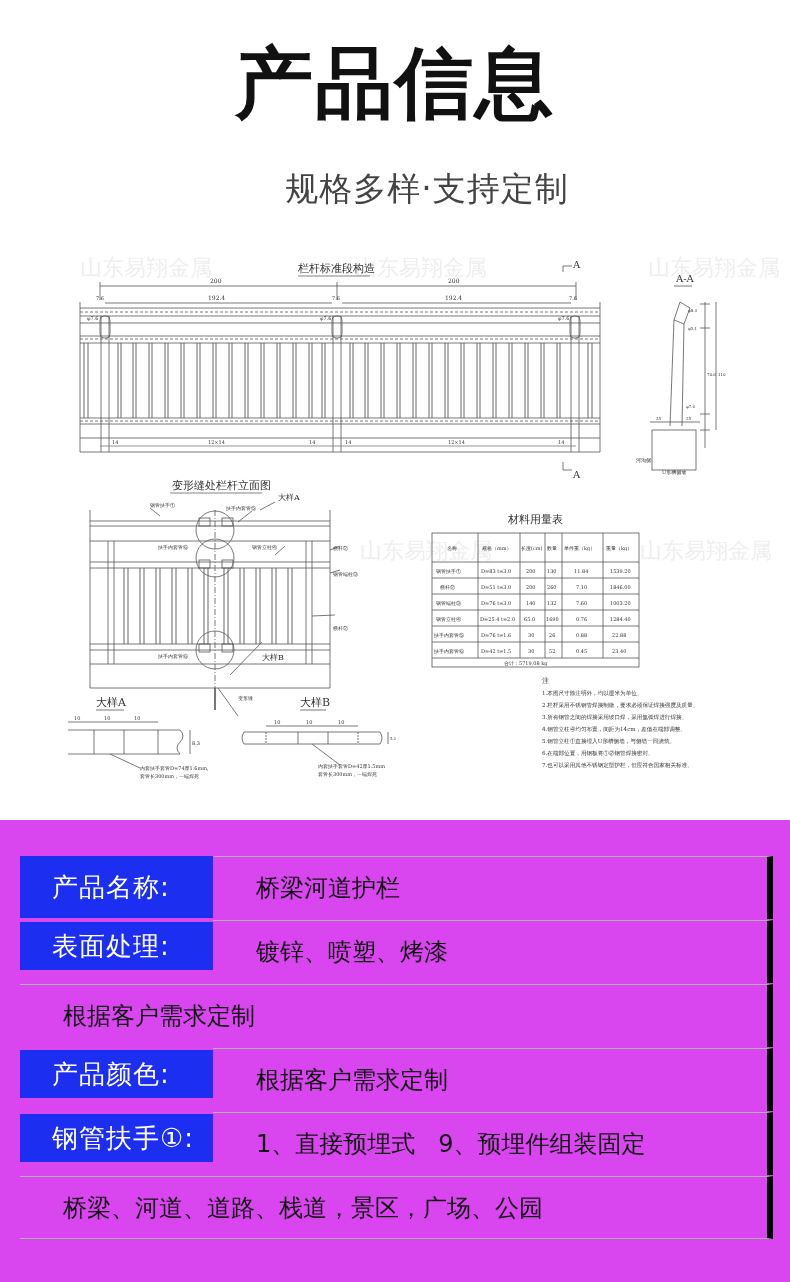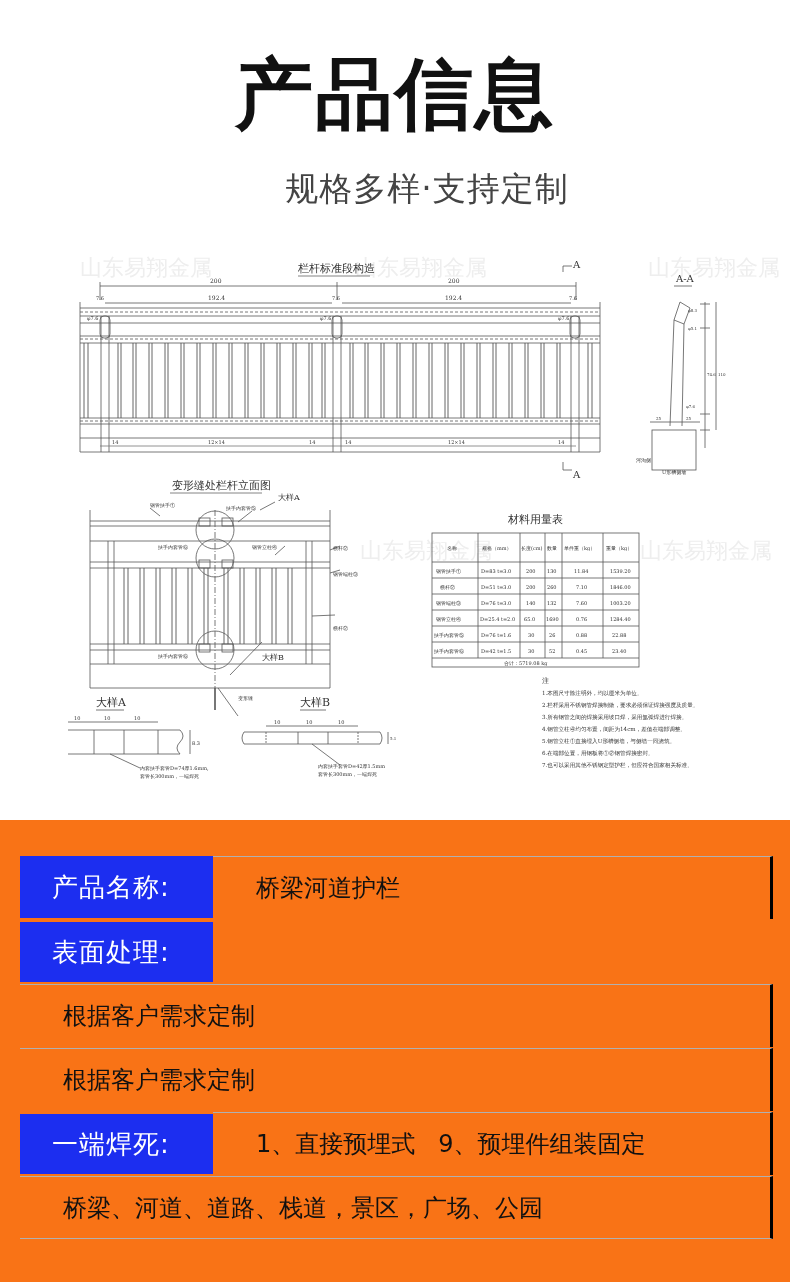--- a/index.html
+++ b/index.html
@@ -1,38 +1,38 @@
 <!DOCTYPE html>
 <html><head>
 <meta charset="utf-8">
 <style>
   * { box-sizing: border-box; margin: 0; padding: 0; }
   html, body { width: 790px; height: 1282px; background: #ffffff; overflow: hidden; }
   body { font-family: "DejaVu Sans", "Liberation Sans", sans-serif; color: #111; position: relative; }
 
   .hero { position: absolute; left: 0; top: 0; width: 790px; height: 820px; background: #fff; }
-  .hero-title { position: absolute; left: 0; top: 55px; width: 790px; text-align: center;
+  .hero-title { position: absolute; left: 0; top: 44px; width: 790px; text-align: center;
     font-size: 78px; font-weight: bold; letter-spacing: 2px; color: #111; line-height: 1; }
   .hero-sub { position: absolute; left: 0; top: 172px; width: 790px; text-align: center;
     font-size: 33px; color: #444; line-height: 1; letter-spacing: 1px; margin-left: 32px; }
 
   .drawing { position: absolute; left: 0; top: 240px; width: 774px; height: 570px; }
   .drawing svg { width: 790px; height: 570px; display: block; }
   .dtext { font-family: "DejaVu Serif", serif; fill: #333; }
   .wm { font-family: "DejaVu Sans", sans-serif; fill: #eeeeee; font-size: 22px; }
 
-  .spec-area { position: absolute; left: 0; top: 820px; width: 790px; height: 462px; background: #f97316; }
+  .spec-area { position: absolute; left: 0; top: 820px; width: 790px; height: 462px; background: #d946ef; }
   .spec-table { position: absolute; left: 20px; top: 36px; width: 753px; }
   .spec-row { position: relative; display: flex; height: 64px; }
   .spec-label { width: 193px; height: 62px; background: #1c2ef0; color: #fff;
     font-size: 26px; display: flex; align-items: center; padding-left: 32px; letter-spacing: 1px; }
-  .spec-value { flex: 1; height: 63px; border-right: 3px solid #000000; border-top: 1px solid #b0b0b0;
+  .spec-value { flex: 1; height: 63px; border-right: 6px solid #000000; border-top: 1px solid #b0b0b0;
     display: flex; align-items: center; padding-left: 43px; font-size: 24px; color: #111; white-space: nowrap; }
   .spec-row:last-child .spec-value { border-bottom: 1px solid #b0b0b0; }
-  .spec-row + .spec-row .spec-label { margin-top: 2px; height: 60px; }
+  .spec-row + .spec-row .spec-label { margin-top: 2px; height: 48px; }
 </style>
 </head>
 <body>
 
 <section class="hero">
   <h1 class="hero-title">产品信息</h1>
   <div class="hero-sub">规格多样·支持定制</div>
 
   <div class="drawing">
     <svg viewBox="0 0 790 570" xmlns="http://www.w3.org/2000/svg" stroke="#555" fill="none" stroke-width="0.8">
@@ -394,28 +394,30 @@
 </section>
 
 <section class="spec-area">
   <div class="spec-table">
     <div class="spec-row">
       <div class="spec-label">产品名称:</div>
       <div class="spec-value">桥梁河道护栏</div>
     </div>
     <div class="spec-row">
       <div class="spec-label">表面处理:</div>
+      <div class="spec-value">镀锌、喷塑、烤漆</div>
     </div>
     <div class="spec-row">
       <div class="spec-value">根据客户需求定制</div>
     </div>
     <div class="spec-row">
+      <div class="spec-label">产品颜色:</div>
       <div class="spec-value">根据客户需求定制</div>
     </div>
     <div class="spec-row">
-      <div class="spec-label">一端焊死:</div>
+      <div class="spec-label">钢管扶手①:</div>
       <div class="spec-value" style="white-space: pre;">1、直接预埋式   9、预埋件组装固定</div>
     </div>
     <div class="spec-row">
       <div class="spec-value">桥梁、河道、道路、栈道，景区，广场、公园</div>
     </div>
   </div>
 </section>
 
 </body></html>

